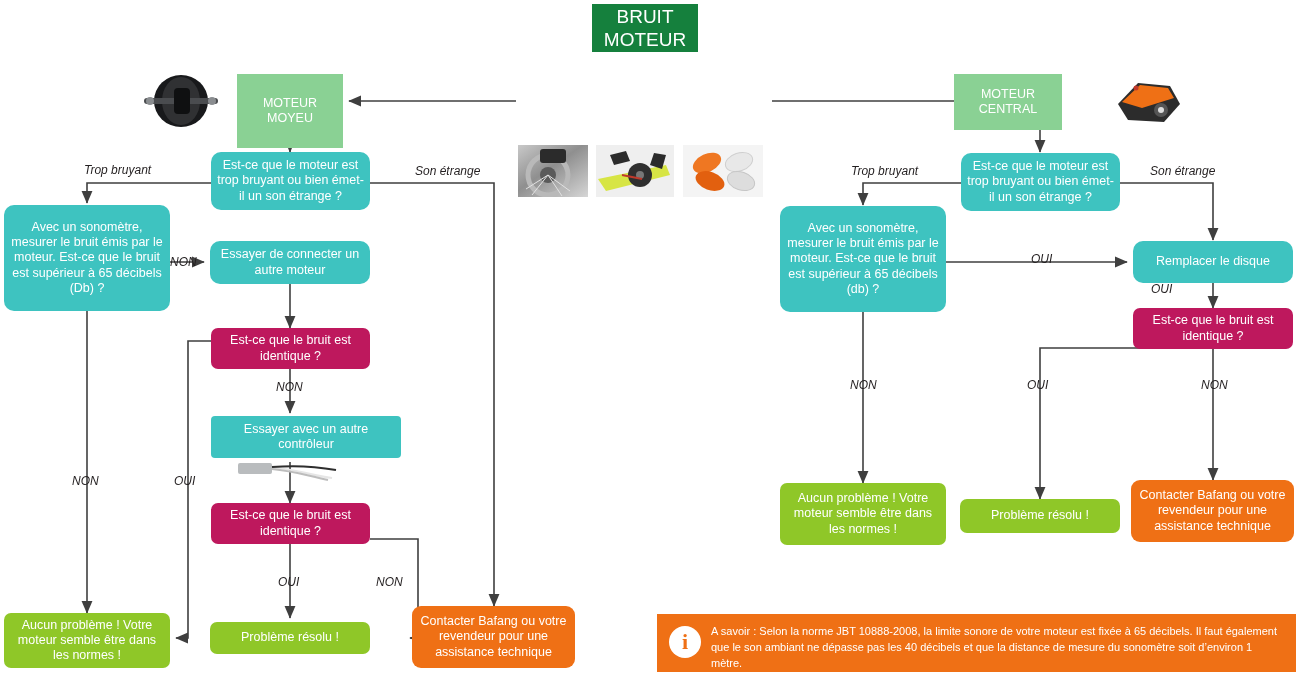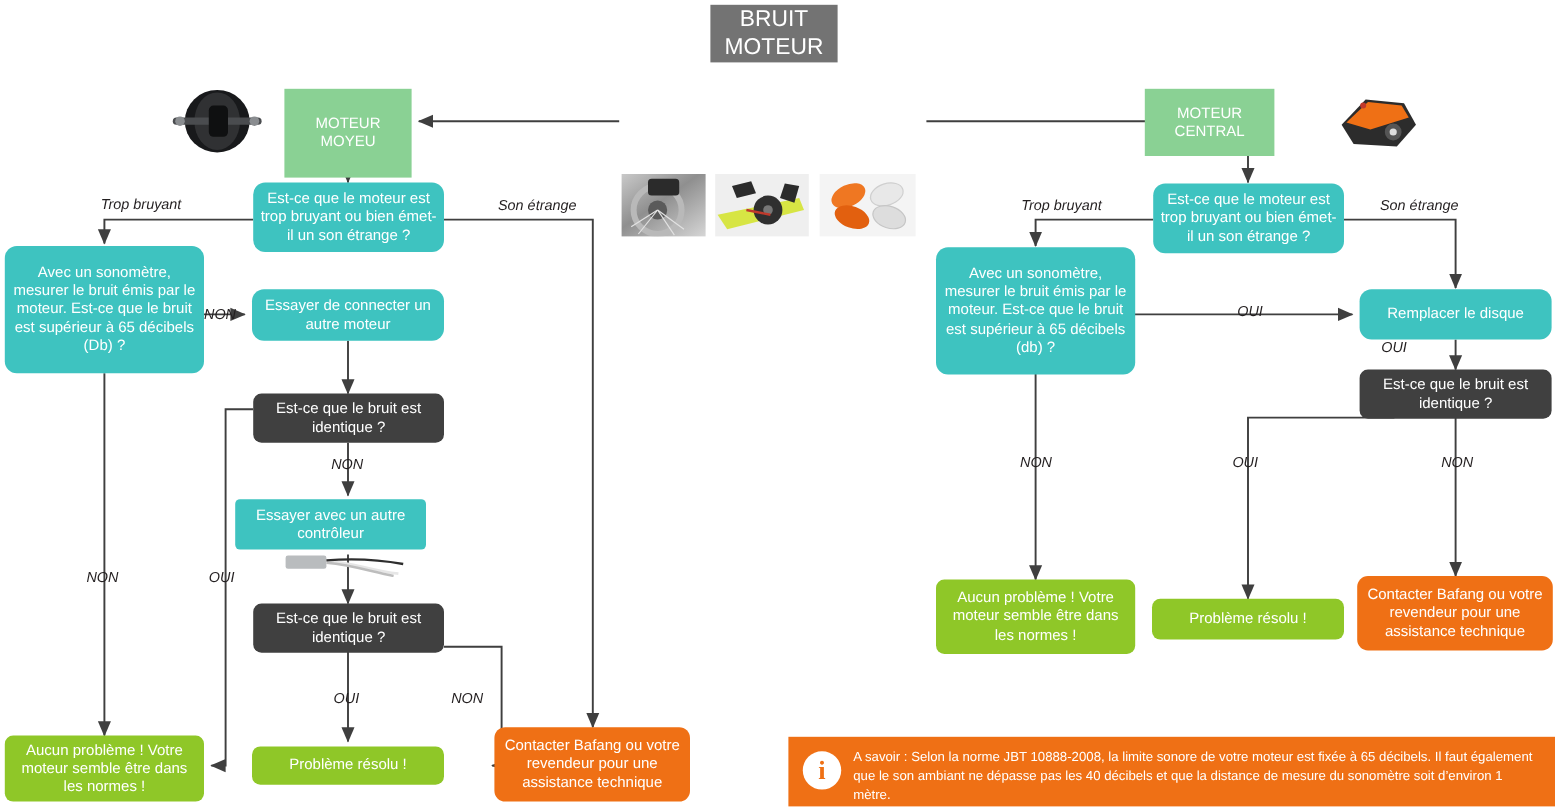--- a/index.html
+++ b/index.html
@@ -2,24 +2,24 @@
 <html><head>
 <meta charset="utf-8">
 <style>
   html,body{margin:0;padding:0;background:#ffffff;}
   body{font-family:"Liberation Sans",sans-serif;}
   #stage{position:relative;width:1296px;height:676px;overflow:hidden;background:#fff;}
   .node{position:absolute;box-sizing:border-box;display:flex;align-items:center;justify-content:center;text-align:center;color:#ffffff;line-height:1.22;padding:3px 6px;}
   .teal{background:#3ec3c0;border-radius:10px;}
   .teal-sq{background:#3ec3c0;border-radius:4px;}
   .green{background:#8ad194;border-radius:0;}
-  .grey{background:#404040;border-radius:7px;}
+  .grey{background:#be185d;border-radius:7px;}
   .lime{background:#8fc728;border-radius:7px;}
   .orange{background:#ef7015;border-radius:9px;}
-  .orange-sq{background:#737373;border-radius:0;}
+  .orange-sq{background:#15803d;border-radius:0;}
   .lbl{position:absolute;color:#231f20;font-size:12px;white-space:nowrap;font-style:italic;}
   svg.wires{position:absolute;left:0;top:0;width:1296px;height:676px;pointer-events:none;}
   .photo{position:absolute;background:#e9e9e9;overflow:hidden;}
   .banner{position:absolute;background:#ef7015;color:#fff;display:flex;align-items:flex-start;gap:10px;padding:10px 12px;box-sizing:border-box;}
   .banner .txt{font-size:11px;line-height:1.45;}
   .infoc{width:32px;height:32px;border-radius:50%;background:#fff;color:#ef7015;display:flex;align-items:center;justify-content:center;font-size:22px;font-weight:bold;font-family:"Liberation Serif",serif;flex:0 0 auto;margin-top:2px;}
 </style>
 </head>
 <body>
 
@@ -111,21 +111,21 @@
   <div class="node green" style="left:237px;top:74px;width:106px;height:74px;font-size:12.5px;">MOTEUR MOYEU</div>
 
   <div class="node teal" style="left:211px;top:152px;width:159px;height:58px;font-size:12.5px;">Est-ce que le moteur est trop bruyant ou bien émet-il un son étrange ?</div>
 
   <div class="node teal" style="left:4px;top:205px;width:166px;height:106px;font-size:12.5px;">Avec un sonomètre, mesurer le bruit émis par le moteur. Est-ce que le bruit est supérieur à 65 décibels (Db) ?</div>
 
   <div class="node teal" style="left:210px;top:241px;width:160px;height:43px;font-size:12.5px;">Essayer de connecter un autre moteur</div>
 
   <div class="node grey" style="left:211px;top:328px;width:159px;height:41px;font-size:12.5px;">Est-ce que le bruit est identique ?</div>
 
-  <div class="node teal-sq" style="left:196px;top:416px;width:159px;height:42px;font-size:12.5px;">Essayer avec un autre contrôleur</div>
+  <div class="node teal-sq" style="left:211px;top:416px;width:190px;height:42px;font-size:12.5px;">Essayer avec un autre contrôleur</div>
   <div class="photo" style="left:236px;top:459px;width:110px;height:22px;background:transparent;">
     <svg width="110" height="22" viewBox="0 0 110 22">
         <rect x="2" y="4" width="34" height="11" rx="2" fill="#b9bcbe"></rect>
         <path d="M36,9 C58,9 70,16 96,19" stroke="#e6e6e6" stroke-width="2.2" fill="none"></path>
         <path d="M36,10 C58,12 72,17 92,21" stroke="#bdbdbd" stroke-width="2" fill="none"></path>
         <path d="M36,8 C60,6 78,7 100,11" stroke="#2e2e2e" stroke-width="2" fill="none"></path>
       </svg>
   </div>
 
   <div class="node grey" style="left:211px;top:503px;width:159px;height:41px;font-size:12.5px;">Est-ce que le bruit est identique ?</div>

